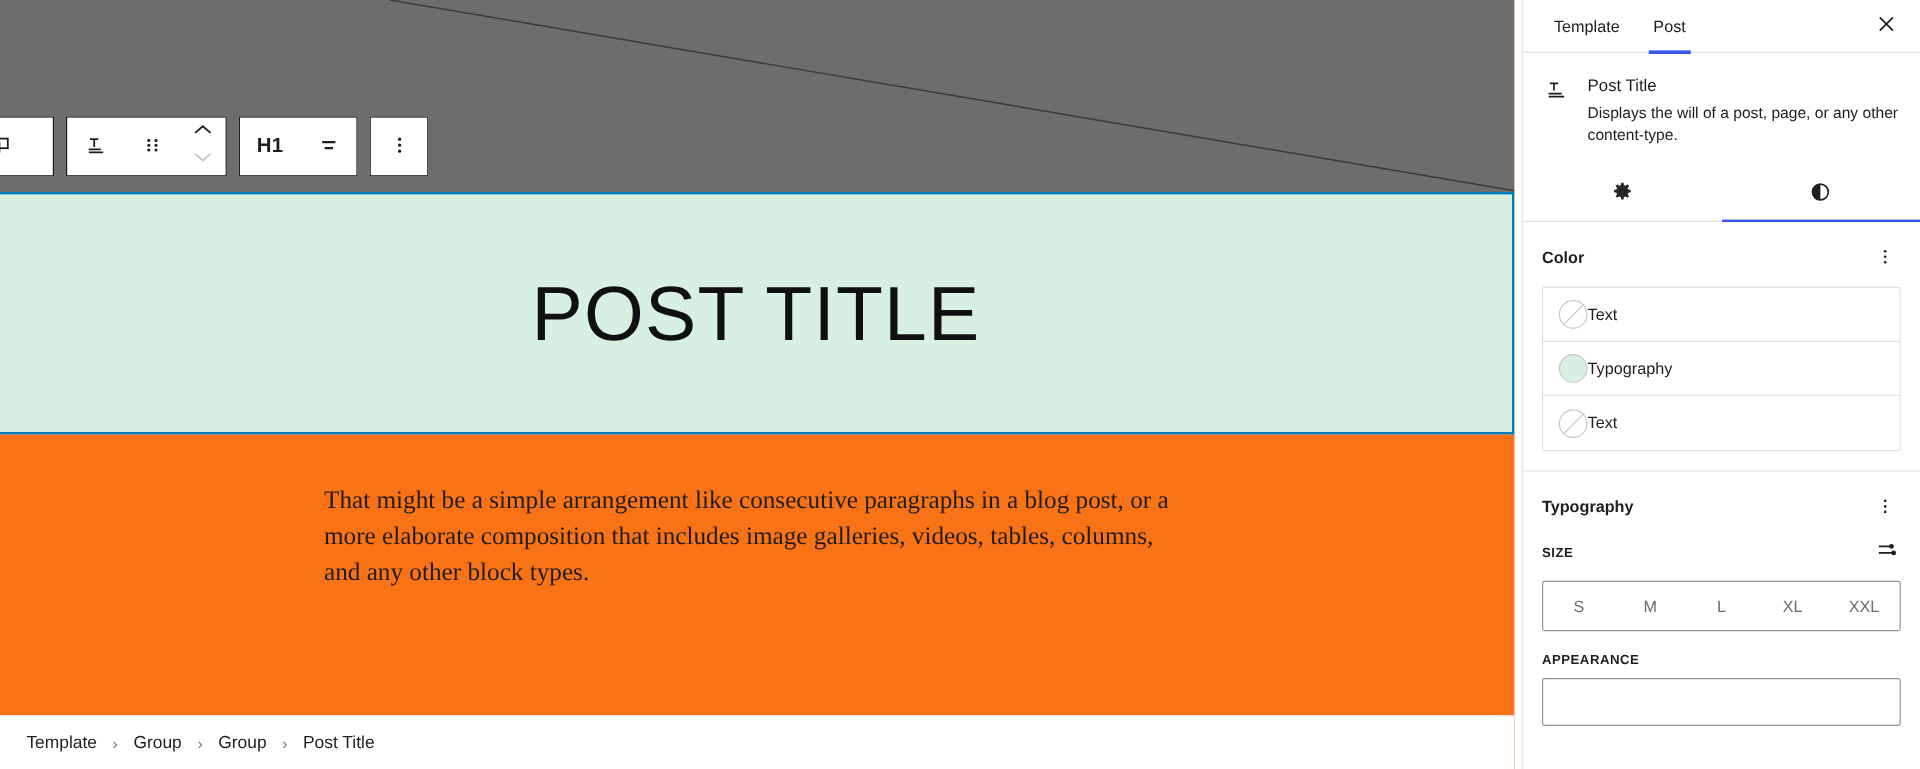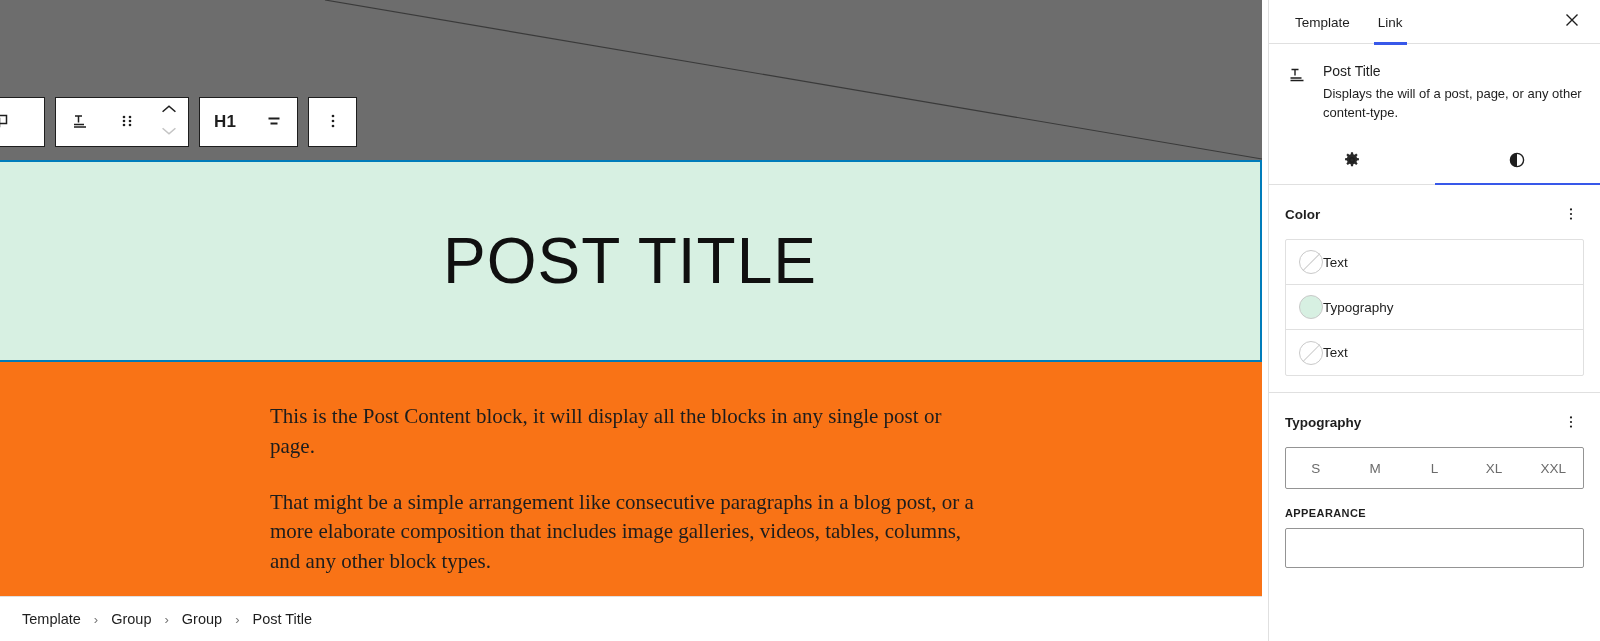--- a/index.html
+++ b/index.html
@@ -304,40 +304,39 @@
           </span>
         </button>
       </div>
     </div>
 
     <div class="title-block">
       <div class="title-text">POST TITLE</div>
     </div>
 
     <div class="post-content">
-      <p>This is the Post Content block, it will display all the blocks in any single post or page.</p>
       <p>That might be a simple arrangement like consecutive paragraphs in a blog post, or a more elaborate composition that includes image galleries, videos, tables, columns, and any other block types.</p>
     </div>
 
     <div class="breadcrumb-bar">
       <span class="crumb">Template</span>
       <span class="crumb-sep">›</span>
       <span class="crumb">Group</span>
       <span class="crumb-sep">›</span>
       <span class="crumb">Group</span>
       <span class="crumb-sep">›</span>
       <span class="crumb current">Post Title</span>
     </div>
   </div>
 
   <div class="sidebar">
 
     <div class="sb-tabs">
       <button class="sb-tab">Template</button>
-      <button class="sb-tab active">Link</button>
+      <button class="sb-tab active">Post</button>
       <div class="sb-close">
         <span>
           <svg width="20" height="20" viewBox="0 0 20 20">
             <path d="M4.5 4.5l11 11M15.5 4.5l-11 11" stroke="#1e1e1e" stroke-width="1.4"></path>
           </svg>
         </span>
       </div>
     </div>
 
     <div class="sb-blockcard">
@@ -405,20 +404,30 @@
         <span class="sb-section-title">Typography</span>
         <span class="dots-v">
           <svg width="20" height="20" viewBox="0 0 24 24">
             <circle cx="12" cy="6.5" r="1.3" fill="#1e1e1e"></circle>
             <circle cx="12" cy="12" r="1.3" fill="#1e1e1e"></circle>
             <circle cx="12" cy="17.5" r="1.3" fill="#1e1e1e"></circle>
           </svg>
         </span>
       </div>
 
+      <div class="size-head">
+        <span class="sub-label">SIZE</span>
+        <span>
+          <svg width="22" height="22" viewBox="0 0 24 24">
+            <path d="M4 9h13M4 15h13" stroke="#1e1e1e" stroke-width="1.6"></path>
+            <circle cx="15.5" cy="9" r="2.2" fill="#1e1e1e"></circle>
+            <circle cx="17.5" cy="15" r="2.2" fill="#1e1e1e"></circle>
+          </svg>
+        </span>
+      </div>
 
       <div class="size-toggle">
         <button class="size-opt">S</button>
         <button class="size-opt">M</button>
         <button class="size-opt">L</button>
         <button class="size-opt">XL</button>
         <button class="size-opt">XXL</button>
       </div>
 
       <span class="sub-label appearance-label">APPEARANCE</span>

